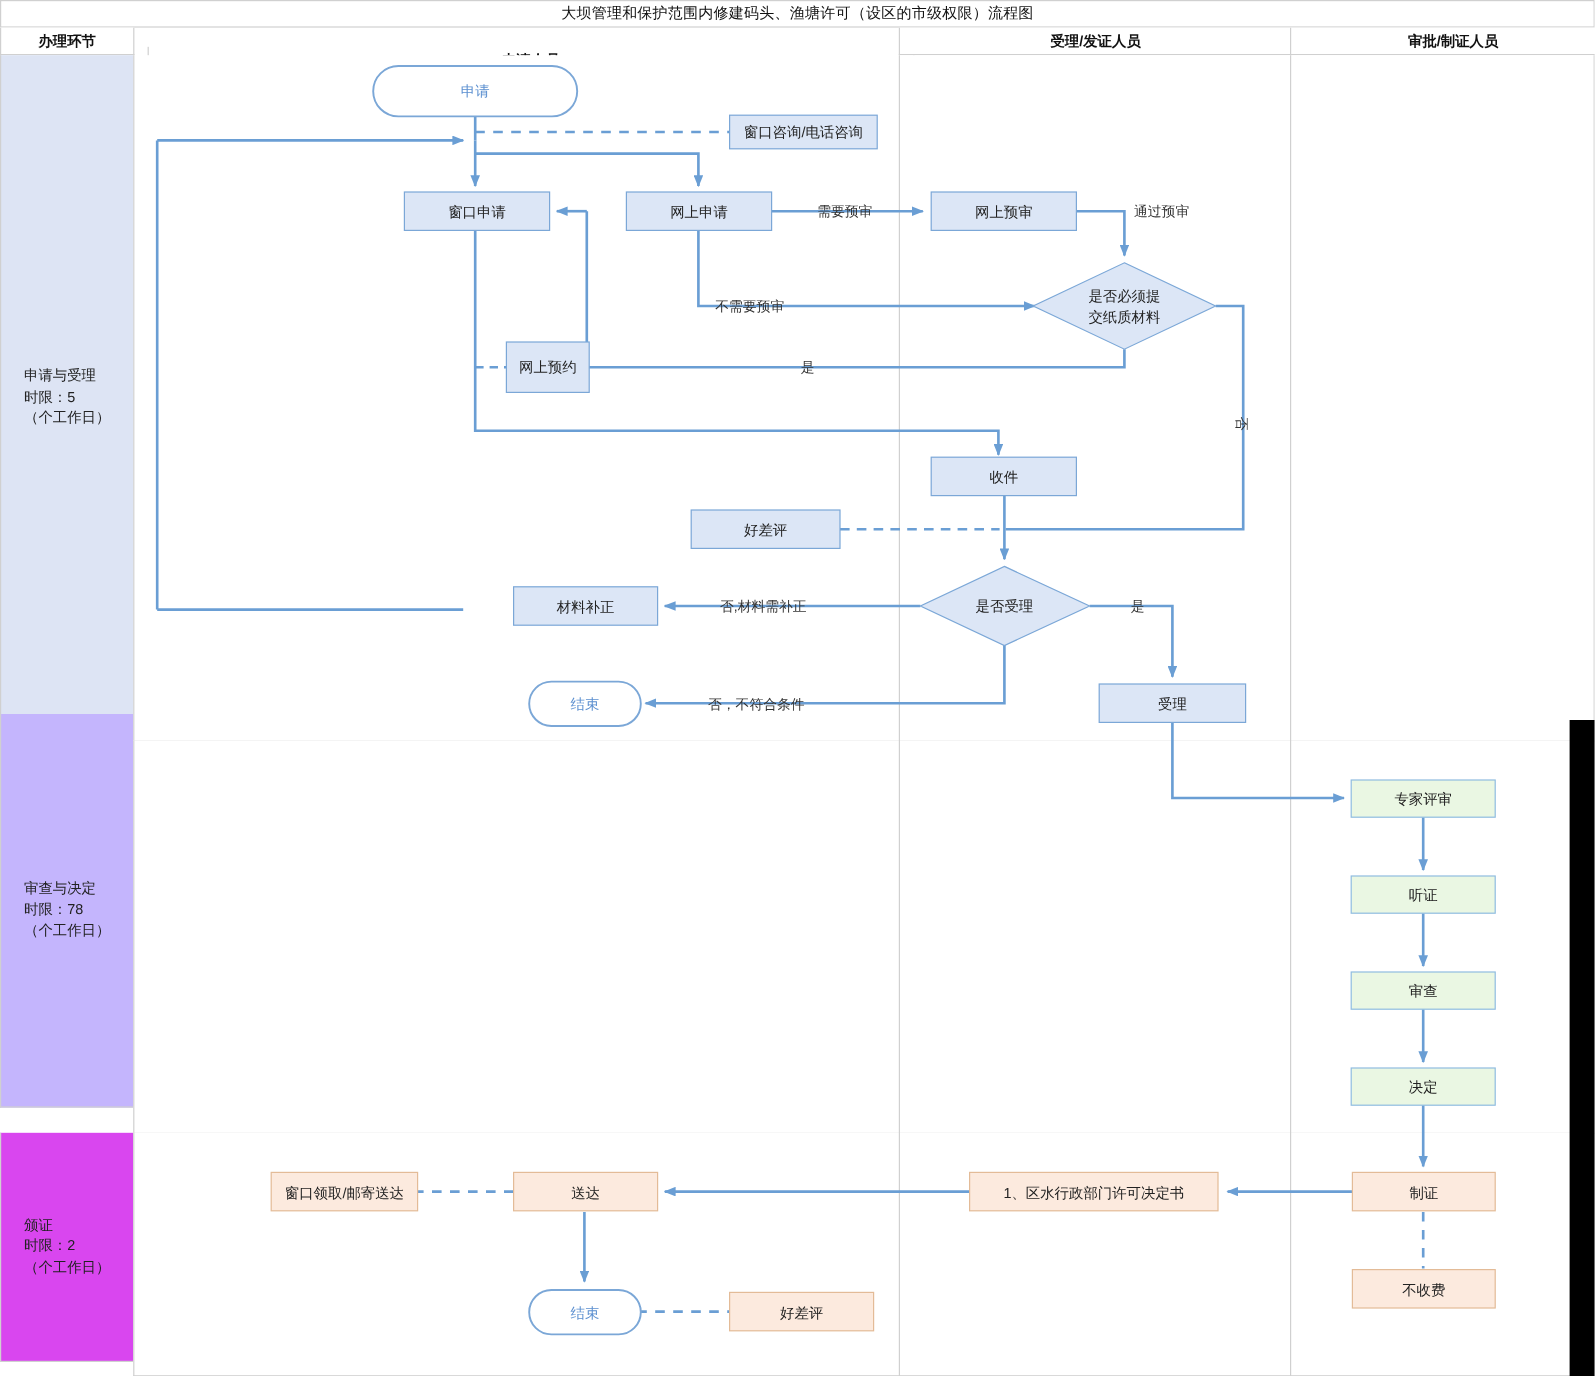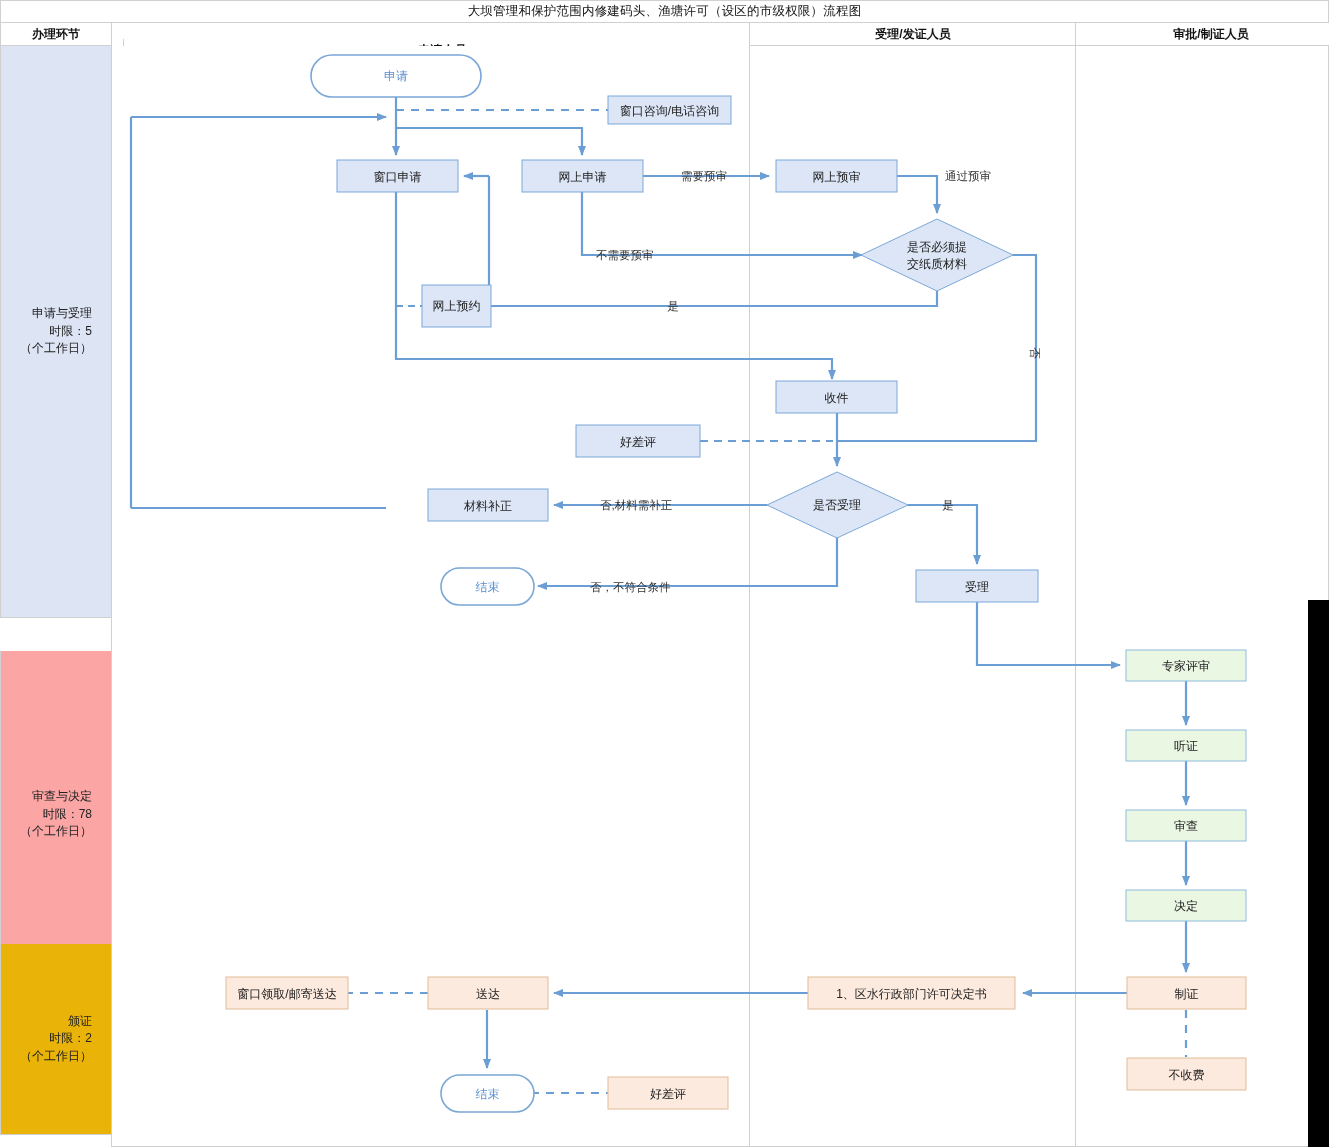--- a/index.html
+++ b/index.html
@@ -22,26 +22,26 @@
   }
   #hdr-stage{left:0;width:112px;text-align:right;}
   #hdr-applicant{left:123px;width:639px;margin-top:16px;}
   #hdr-acceptor{left:749px;width:328px;}
   #hdr-approver{left:1075px;width:272px;}
 
   
   .stage{
     position:absolute;left:0;width:112px;box-sizing:border-box;
     border:1px solid #d0d0d0;border-top:none;
-    display:flex;align-items:center;justify-content:center;text-align:right;
+    display:flex;align-items:center;justify-content:center;text-align:left;
     font-size:12px;color:#222;line-height:1.45;white-space:pre-line;
   }
   #stage-1{top:46px;height:572px;background:#dde4f4;}
-  #stage-2{top:651px;height:328px;background:#fca5a5;}
-  #stage-3{top:944px;height:191px;background:#eab308;}
+  #stage-2{top:595px;height:328px;background:#c4b5fd;}
+  #stage-3{top:944px;height:191px;background:#d946ef;}
 
   
   .lane{
     position:absolute;box-sizing:border-box;border:1px solid #d0d0d0;border-top:none;
     background:#fff;
   }
   #lane-1{left:111px;top:46px;width:1218px;height:572px;}
   #lane-2{left:111px;top:617px;width:1218px;height:328px;}
   #lane-3{left:111px;top:944px;width:1218px;height:203px;}
 

